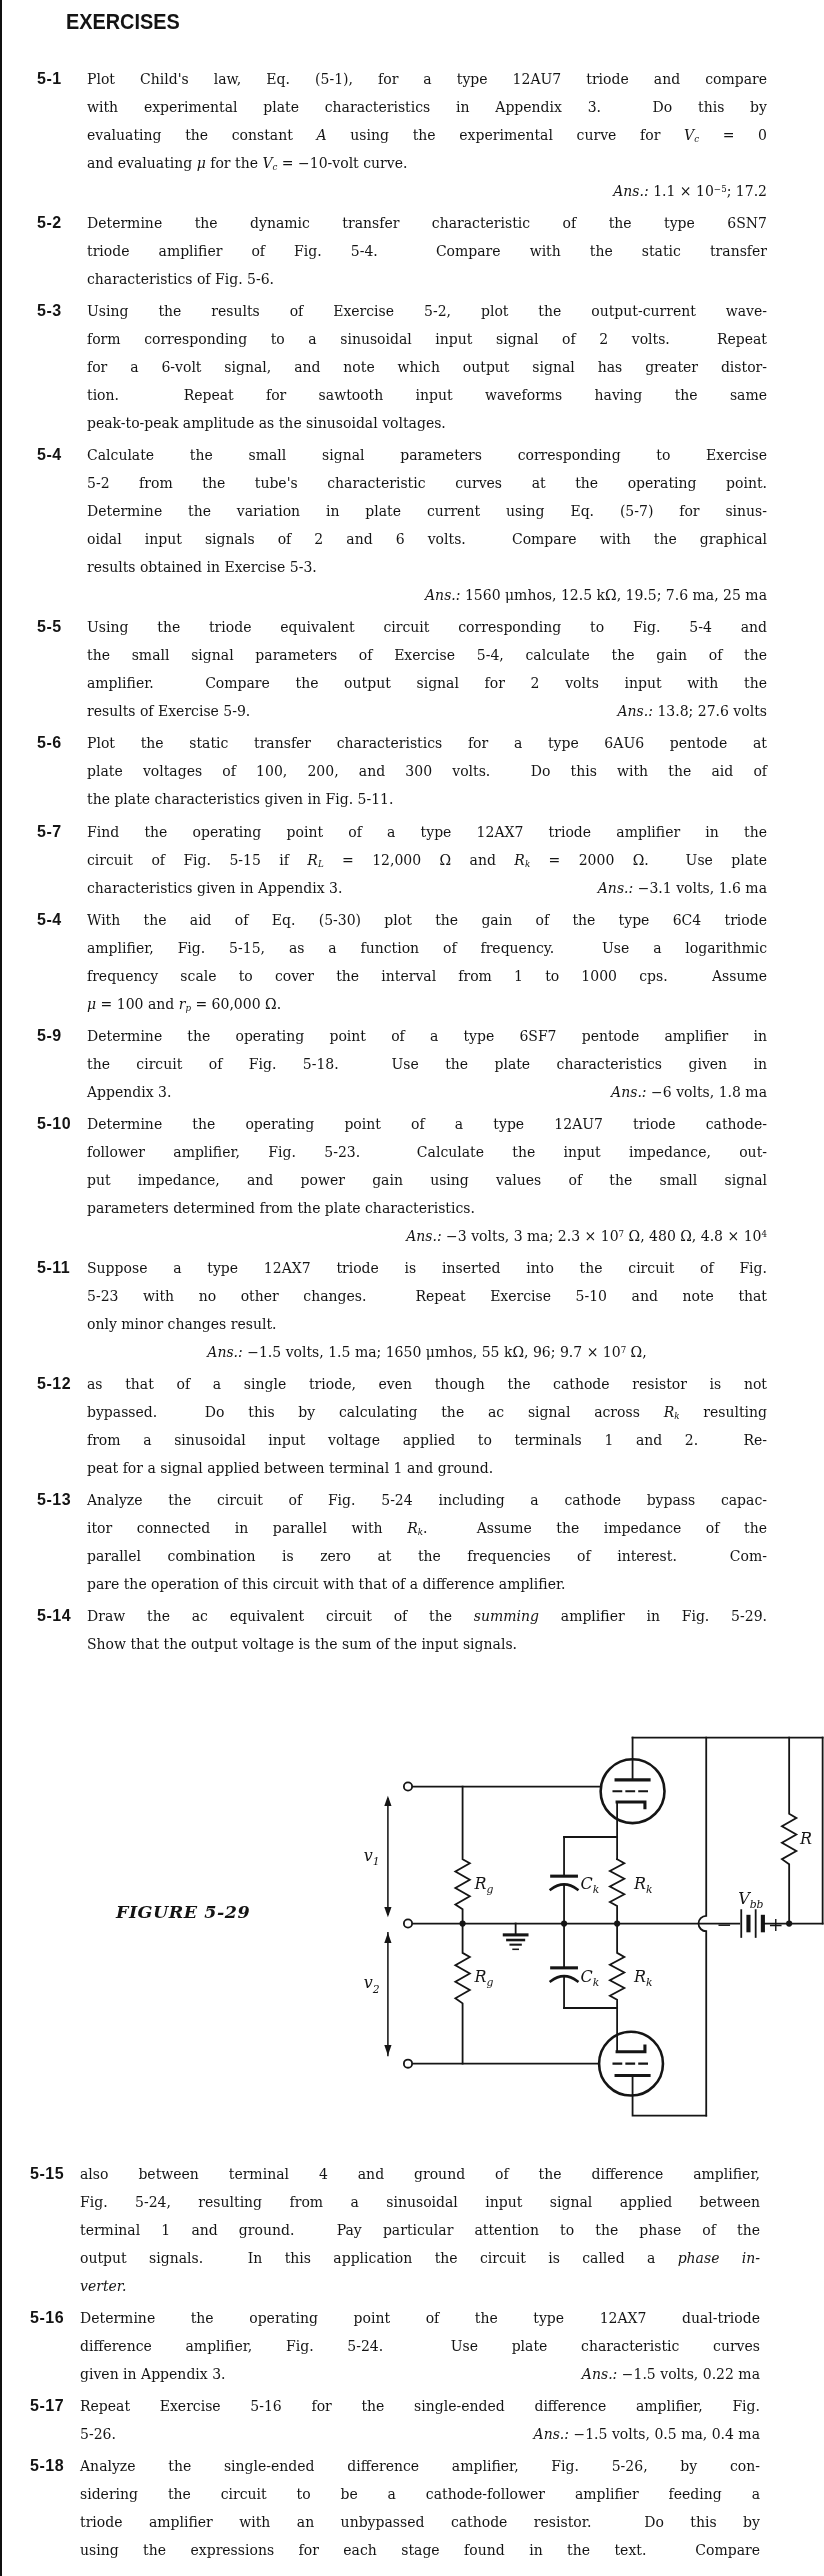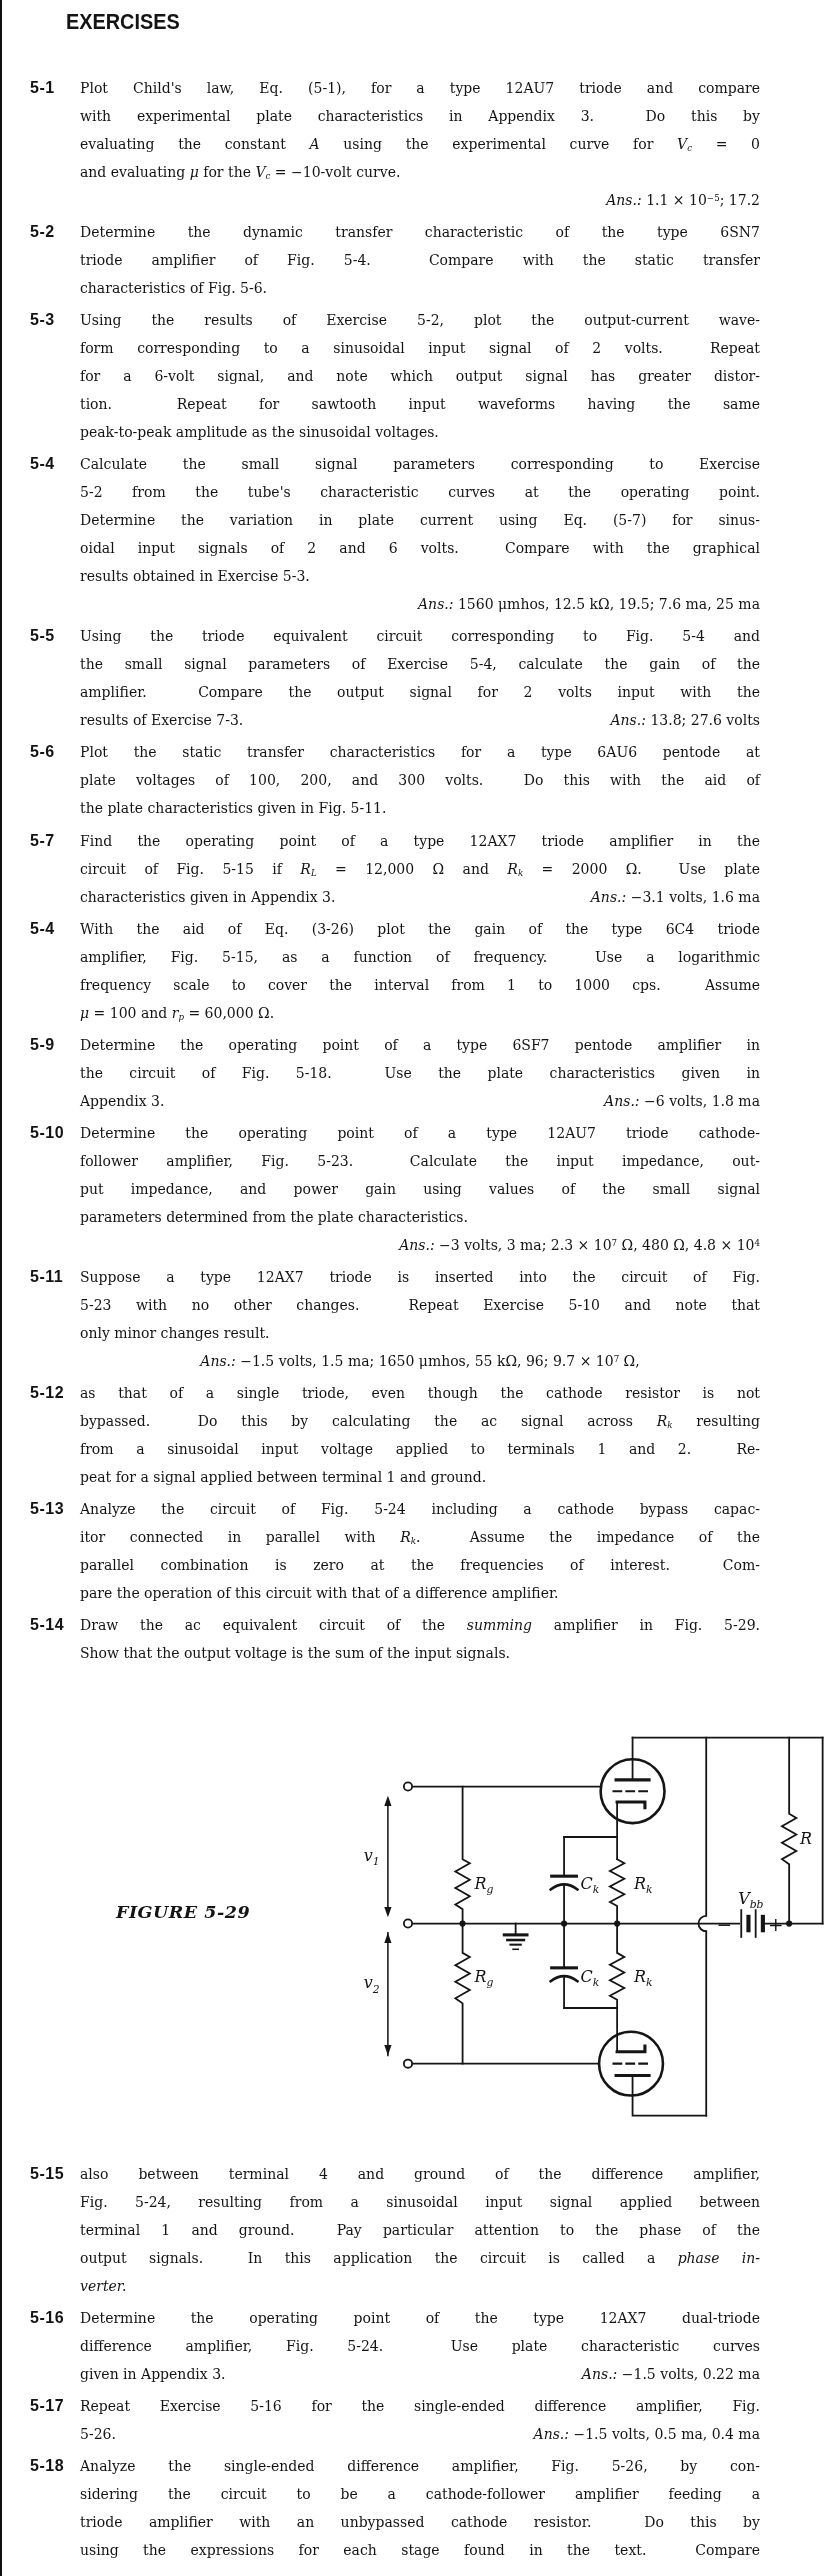--- a/index.html
+++ b/index.html
@@ -3,21 +3,21 @@
 <meta charset="utf-8">
 <style>
   html,body{margin:0;padding:0;background:#e8e8e8;}
   .page{position:relative;width:824px;height:3029px;background:#ffffff;
         font-family:"DejaVu Serif",serif;color:#141414;overflow:hidden;}
   .scan-edge{position:absolute;left:0;top:0;width:2.1px;height:100%;background:#101010;}
   .heading{position:absolute;left:66px;top:9.3px;
            font-family:"Liberation Sans",sans-serif;font-weight:700;
            font-size:21.6px;letter-spacing:0px;transform:scaleX(0.92);transform-origin:left;}
   .ex-list{position:absolute;left:30px;width:732px;}
-  #list-top{top:74px;}
+  #list-top{top:65px;margin-left:7px;}
   #list-bottom{top:2160px;}
   .exercise{display:flex;margin-bottom:4.1px;}
   .ex-num{flex:0 0 50px;font-family:"Liberation Sans",sans-serif;font-weight:700;
           font-size:16px;line-height:28px;letter-spacing:0.5px;}
   .ex-body{width:680px;font-size:14px;}
   .line{line-height:28px;min-height:28px;text-align:left;}
   .line.just{text-align:justify;text-align-last:justify;}
   .line.inline{display:flex;justify-content:space-between;}
   .line.ans-right{text-align:right;}
   .line.ans-left{text-align:center;}
@@ -80,21 +80,21 @@
           <div class="line ans-right"><i>Ans.:</i> 1560 μmhos, 12.5 kΩ, 19.5; 7.6 ma, 25 ma</div>
         </div>
       </div>
       <div class="exercise">
         <div class="ex-num">5-5</div>
         <div class="ex-body">
           <div class="line just">Using the triode equivalent circuit corresponding to Fig. 5-4 and</div>
           <div class="line just">the small signal parameters of Exercise 5-4, calculate the gain of the</div>
           <div class="line just">amplifier.&nbsp; Compare the output signal for 2 volts input with the</div>
           <div class="line inline">
-            <span>results of Exercise 7-3.</span>
+            <span>results of Exercise 5-9.</span>
             <span><i>Ans.:</i> 13.8; 27.6 volts</span>
           </div>
         </div>
       </div>
       <div class="exercise">
         <div class="ex-num">5-6</div>
         <div class="ex-body">
           <div class="line just">Plot the static transfer characteristics for a type 6AU6 pentode at</div>
           <div class="line just">plate voltages of 100, 200, and 300 volts.&nbsp; Do this with the aid of</div>
           <div class="line">the plate characteristics given in Fig. 5-11.</div>
@@ -107,21 +107,21 @@
           <div class="line just">circuit of Fig. 5-15 if <i>R<sub>L</sub></i> = 12,000 Ω and <i>R<sub>k</sub></i> = 2000 Ω.&nbsp; Use plate</div>
           <div class="line inline">
             <span>characteristics given in Appendix 3.</span>
             <span><i>Ans.:</i> −3.1 volts, 1.6 ma</span>
           </div>
         </div>
       </div>
       <div class="exercise">
         <div class="ex-num">5-4</div>
         <div class="ex-body">
-          <div class="line just">With the aid of Eq. (3-26) plot the gain of the type 6C4 triode</div>
+          <div class="line just">With the aid of Eq. (5-30) plot the gain of the type 6C4 triode</div>
           <div class="line just">amplifier, Fig. 5-15, as a function of frequency.&nbsp; Use a logarithmic</div>
           <div class="line just">frequency scale to cover the interval from 1 to 1000 cps.&nbsp; Assume</div>
           <div class="line"><i>μ</i> = 100 and <i>r<sub>p</sub></i> = 60,000 Ω.</div>
         </div>
       </div>
       <div class="exercise">
         <div class="ex-num">5-9</div>
         <div class="ex-body">
           <div class="line just">Determine the operating point of a type 6SF7 pentode amplifier in</div>
           <div class="line just">the circuit of Fig. 5-18.&nbsp; Use the plate characteristics given in</div>

